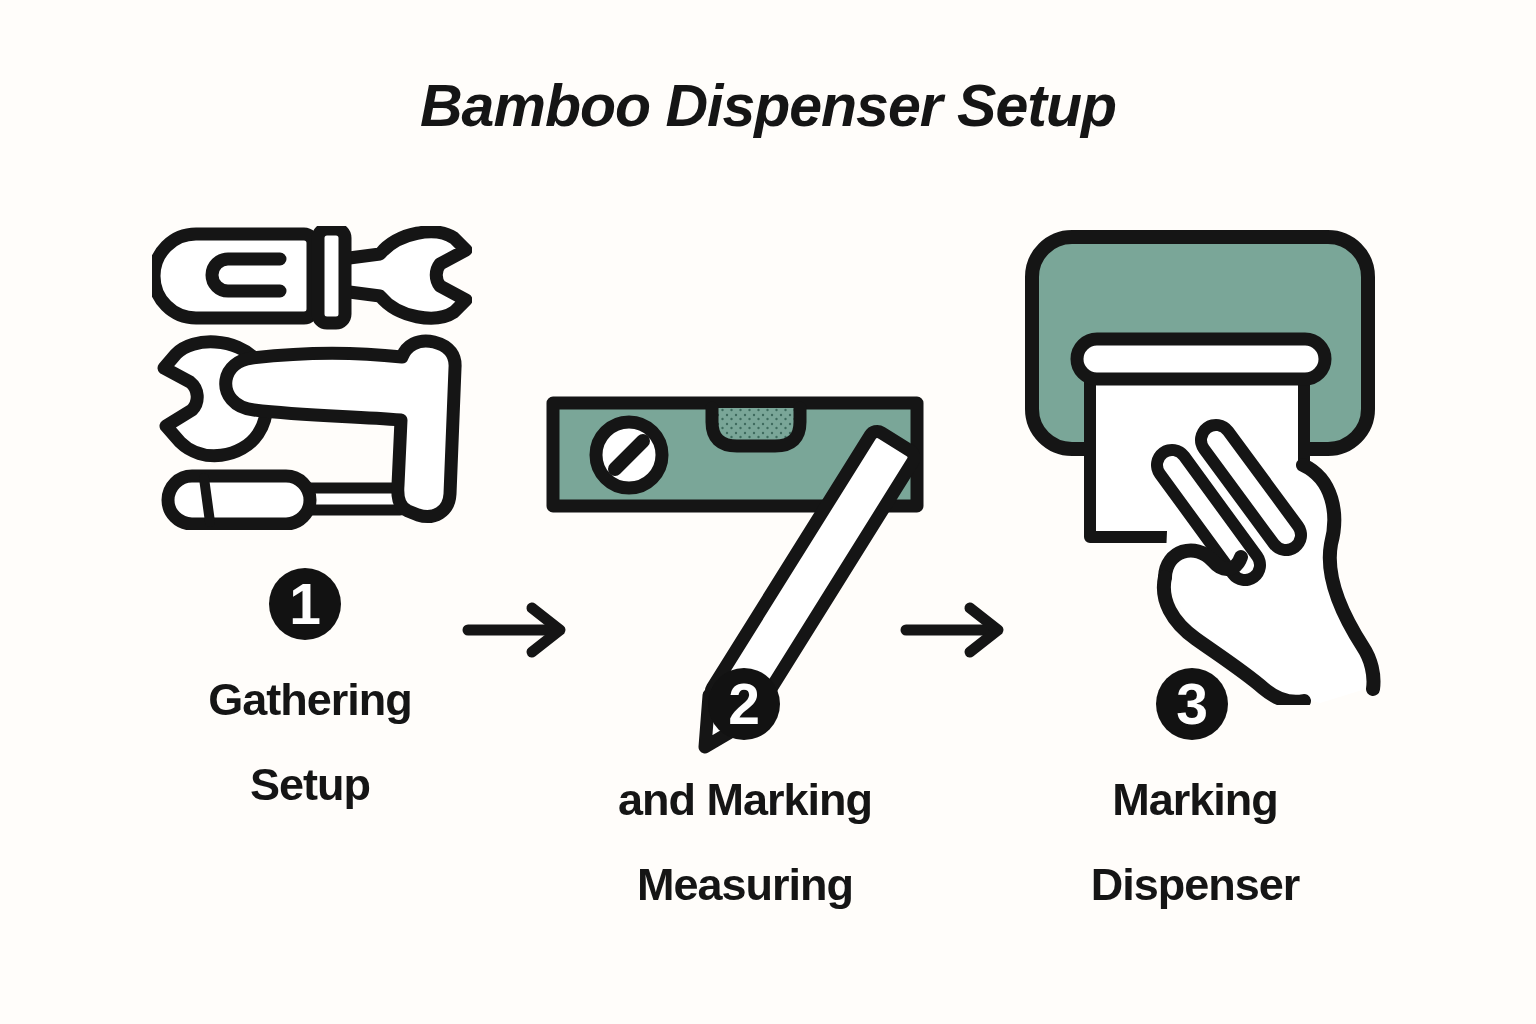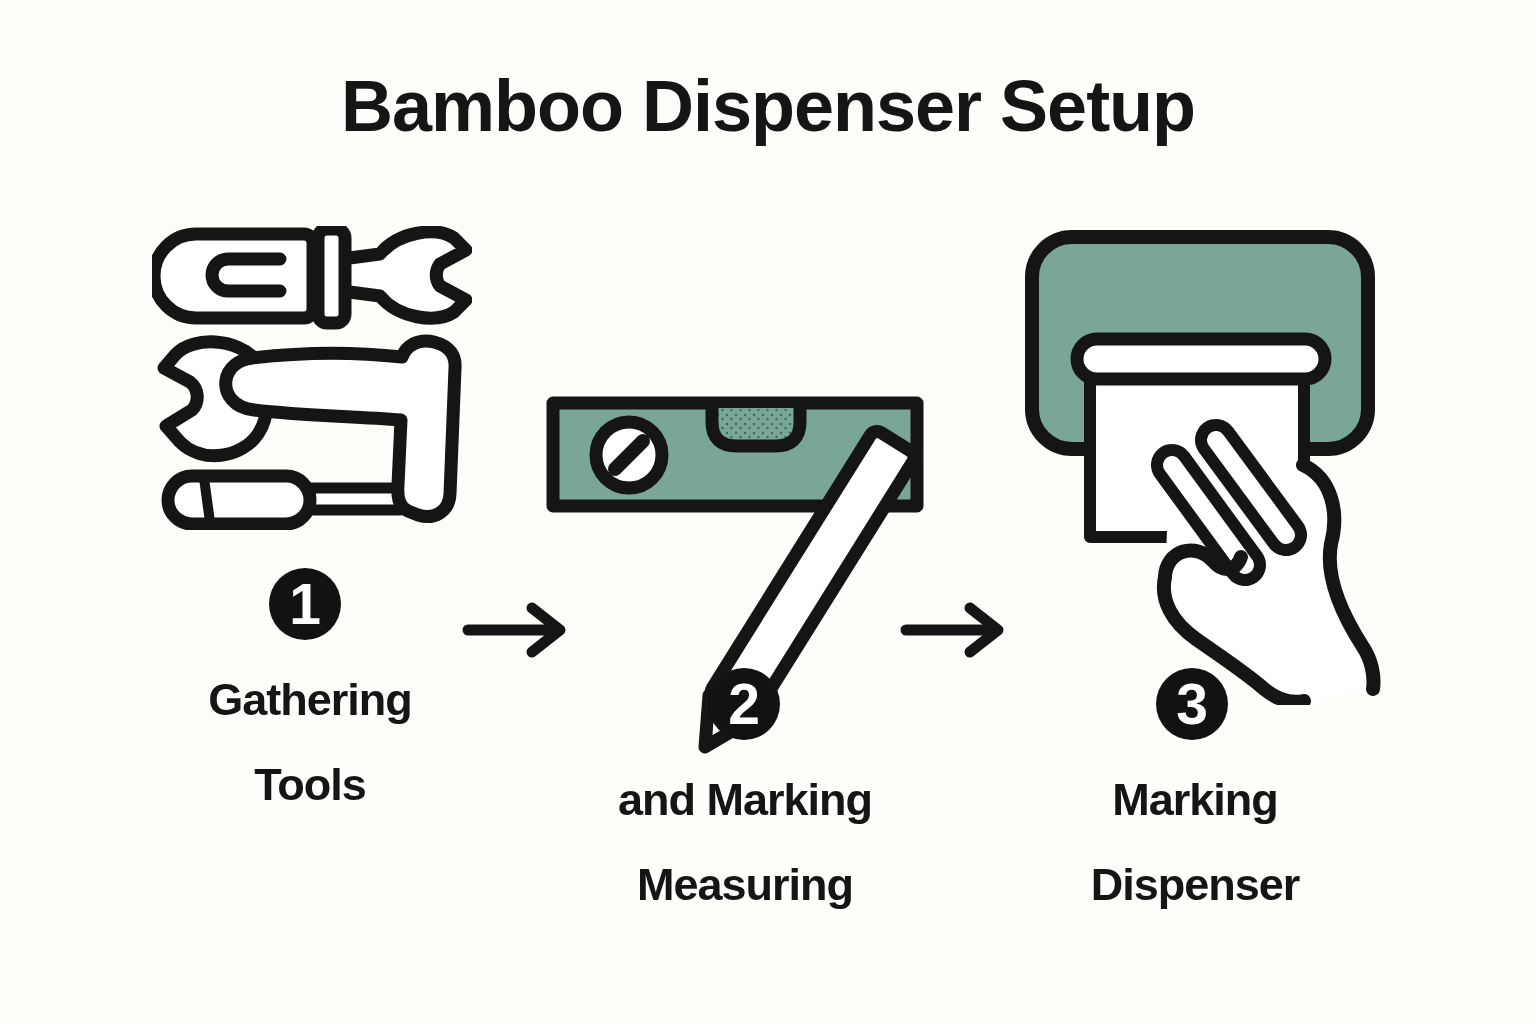--- a/index.html
+++ b/index.html
@@ -9,21 +9,21 @@
     --stipple:#3E6B5E;
     --badge-bg:#121212;
     --badge-text:#FFFFFF;
   }
   *{margin:0;padding:0;box-sizing:border-box;}
   html,body{width:1536px;height:1024px;overflow:hidden;}
   body{font-family:"Liberation Sans", sans-serif;background:var(--background);}
   .stage{position:relative;width:1536px;height:1024px;background:var(--background);}
   .title{
     position:absolute;left:0;top:54px;width:1536px;text-align:center;
-    font-size:72px;font-weight:bold;letter-spacing:-1px;color:var(--ink);line-height:104px;
+    font-size:59px;font-weight:bold;letter-spacing:-1px;color:var(--ink);line-height:104px;font-style:italic;
   }
   .icon{position:absolute;}
   .s{stroke:var(--ink);stroke-linejoin:round;stroke-linecap:round;}
   .badge{
     position:absolute;width:72px;height:72px;border-radius:50%;
     background:var(--badge-bg);color:var(--badge-text);
     display:flex;align-items:center;justify-content:center;
     font-size:57px;font-weight:bold;line-height:1;
   }
   .label{
@@ -112,21 +112,21 @@
   </div>
   <div class="badge" style="left:708px;top:668px">
     <span>2</span>
   </div>
   <div class="badge" style="left:1156px;top:668px">
     <span>3</span>
   </div>
 
   <div class="label" style="left:50px;top:657px">
     <div>Gathering</div>
-    <div>Tools</div>
+    <div>Setup</div>
   </div>
   <div class="label" style="left:485px;top:757px">
     <div>and Marking</div>
     <div>Measuring</div>
   </div>
   <div class="label" style="left:935px;top:757px">
     <div>Marking</div>
     <div>Dispenser</div>
   </div>
 

